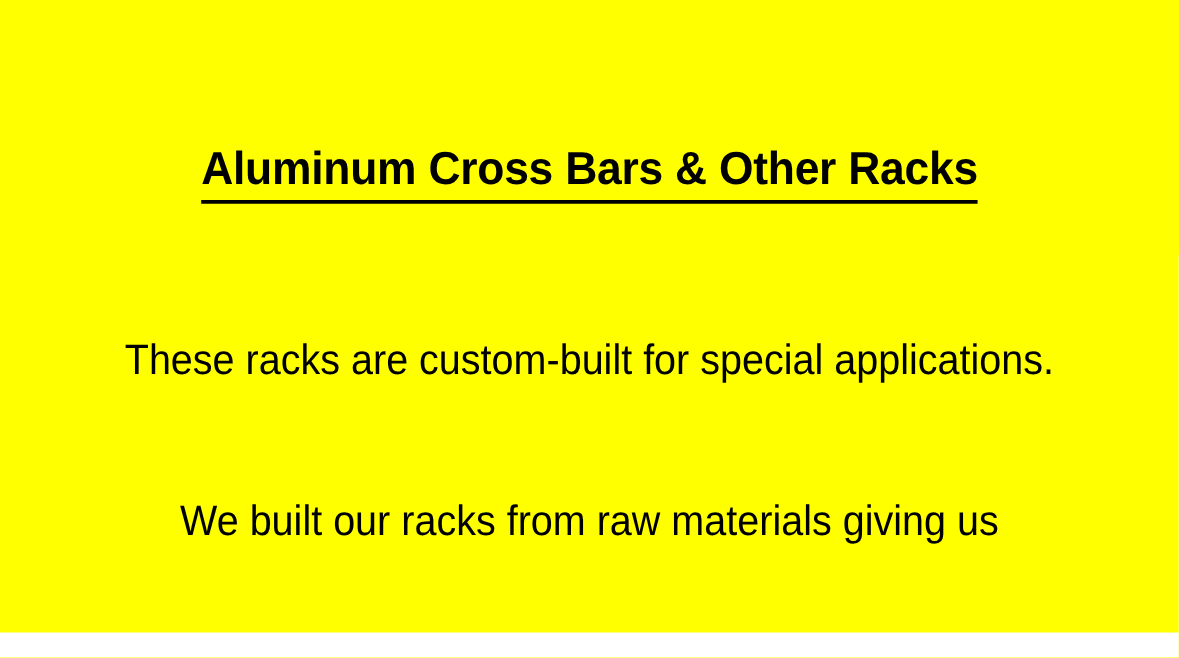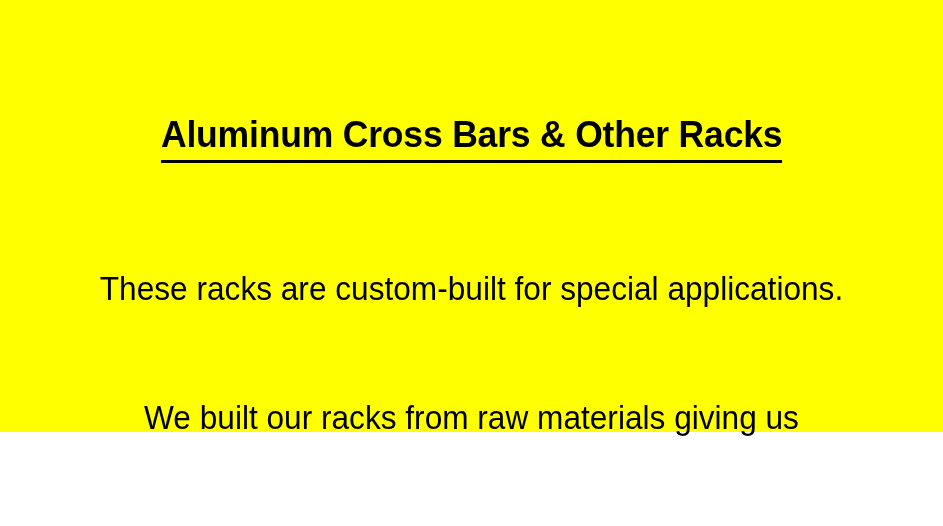--- a/index.html
+++ b/index.html
@@ -9,21 +9,21 @@
   body {
     width: 943px;
     height: 526px;
     overflow: hidden;
     font-family: "Liberation Sans", sans-serif;
   }
 
   #slide {
     position: relative;
     width: 943px;
-    height: 432px;
+    height: 506px;
     background: #FFFF00;
     box-sizing: border-box;
   }
 
   #content-block {
     position: absolute;
     left: 0;
     top: 113px;
     width: 943px;
   }

